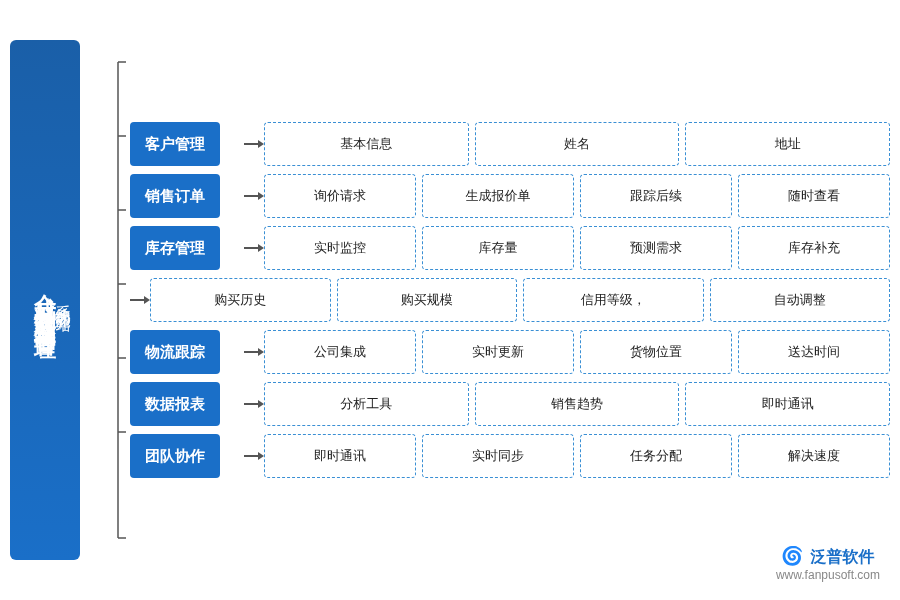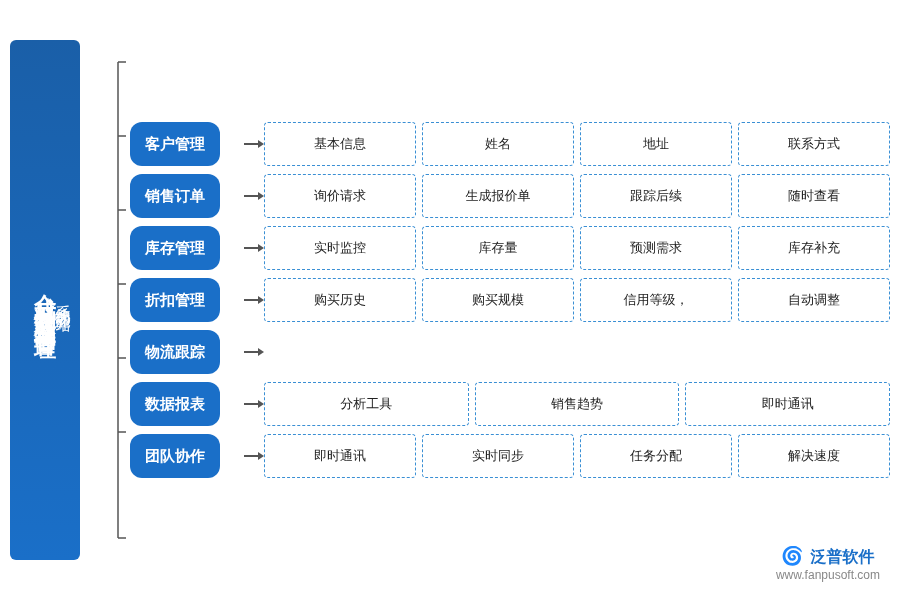--- a/index.html
+++ b/index.html
@@ -62,21 +62,21 @@
       align-items: center;
       gap: 0;
     }
 
     
     .category-box {
       width: 90px;
       min-width: 90px;
       height: 44px;
       background: #1a6fc8;
-      border-radius: 12px;
+      border-radius: 4px;
       display: flex;
       align-items: center;
       justify-content: center;
       color: #fff;
       font-size: 15px;
       font-weight: bold;
       margin-right: 24px;
     }
 
     
@@ -194,21 +194,20 @@
     <div class="rows-content" id="rows-container">
     <div class="row">
           <div class="category-box">客户管理</div>
           <div class="arrow-connector">
             <div class="arrow-line"></div>
           </div>
           <div class="features">
             <div class="feature-box">基本信息</div>
             <div class="feature-box">姓名</div>
             <div class="feature-box">地址</div>
-            <div class="feature-box">联系方式</div>
           </div>
         </div>
         <div class="row">
           <div class="category-box">销售订单</div>
           <div class="arrow-connector">
             <div class="arrow-line"></div>
           </div>
           <div class="features">
             <div class="feature-box">询价请求</div>
             <div class="feature-box">生成报价单</div>
@@ -222,35 +221,40 @@
             <div class="arrow-line"></div>
           </div>
           <div class="features">
             <div class="feature-box">实时监控</div>
             <div class="feature-box">库存量</div>
             <div class="feature-box">预测需求</div>
             <div class="feature-box">库存补充</div>
           </div>
         </div>
         <div class="row">
-          <div class="category-box">折扣管理</div>
           <div class="arrow-connector">
             <div class="arrow-line"></div>
           </div>
           <div class="features">
             <div class="feature-box">购买历史</div>
             <div class="feature-box">购买规模</div>
             <div class="feature-box">信用等级，</div>
             <div class="feature-box">自动调整</div>
           </div>
         </div>
         <div class="row">
           <div class="category-box">物流跟踪</div>
           <div class="arrow-connector">
             <div class="arrow-line"></div>
+          </div>
+          <div class="features">
+            <div class="feature-box">公司集成</div>
+            <div class="feature-box">实时更新</div>
+            <div class="feature-box">货物位置</div>
+            <div class="feature-box">送达时间</div>
           </div>
         </div>
         <div class="row">
           <div class="category-box">数据报表</div>
           <div class="arrow-connector">
             <div class="arrow-line"></div>
           </div>
           <div class="features">
             <div class="feature-box">分析工具</div>
             <div class="feature-box">销售趋势</div>

